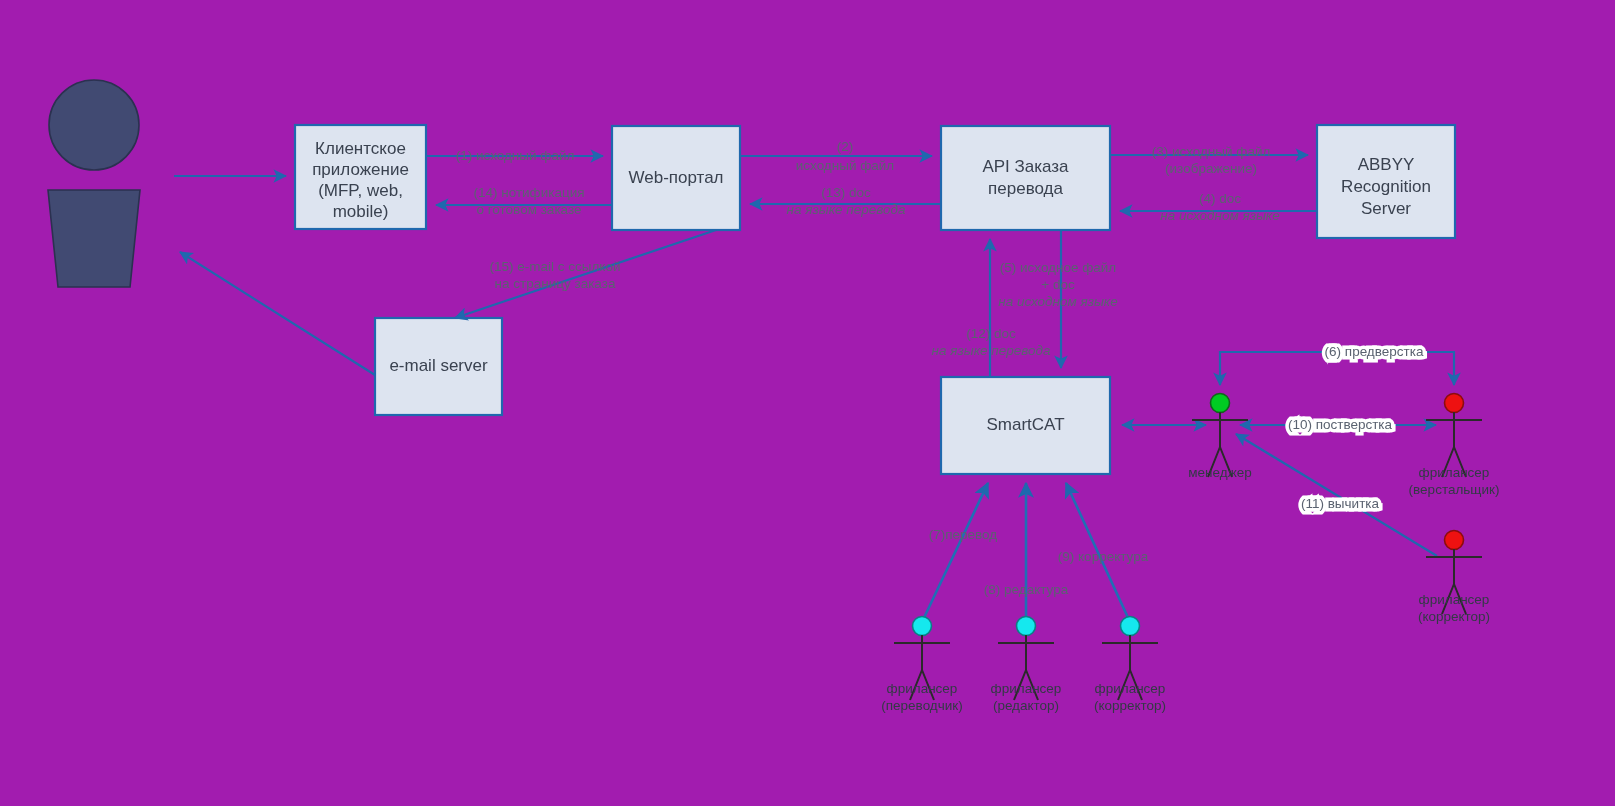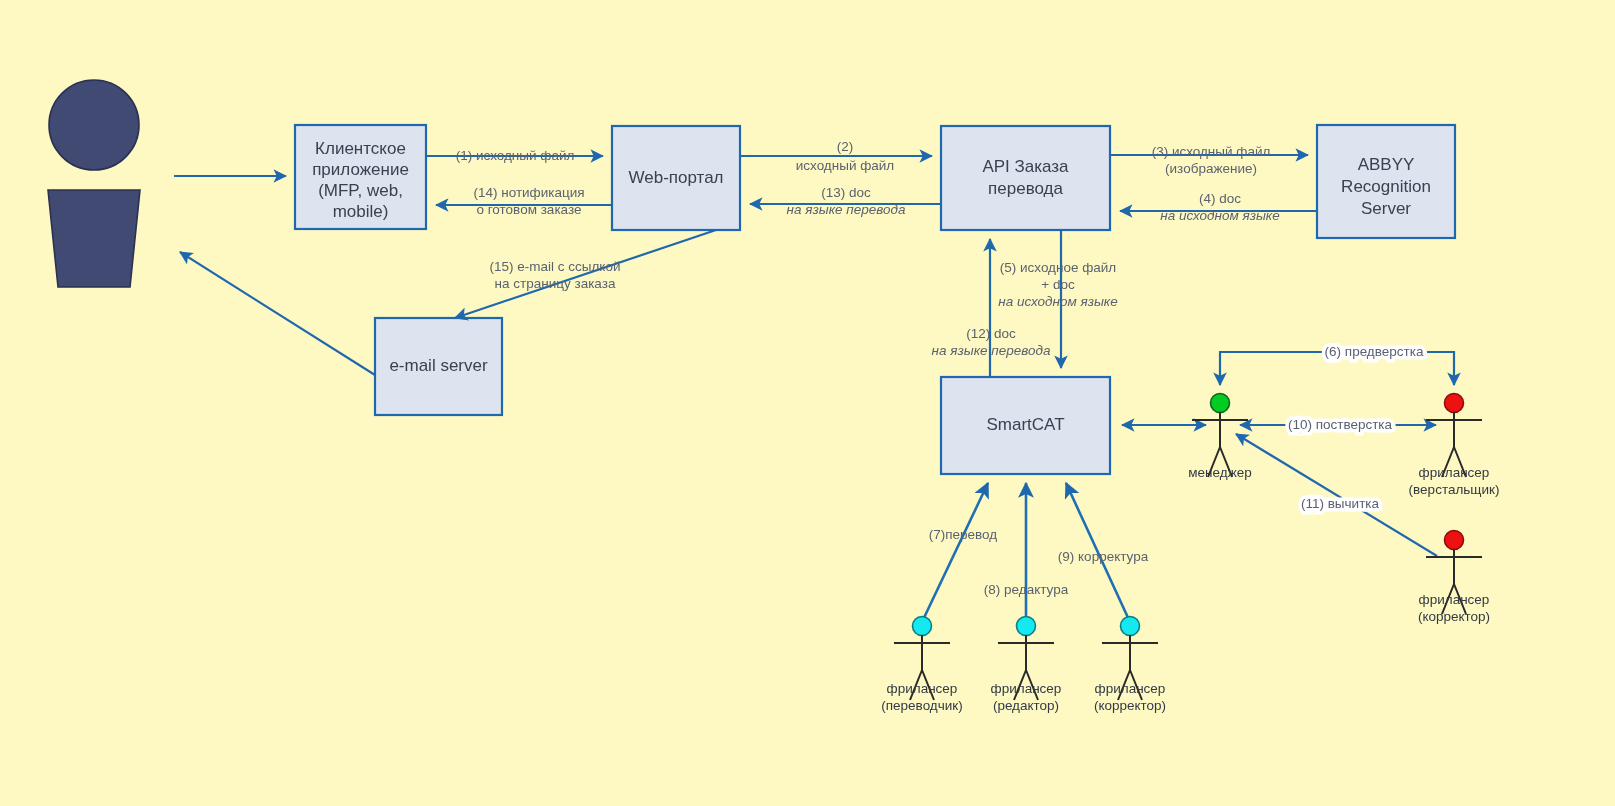--- a/index.html
+++ b/index.html
@@ -12,21 +12,21 @@
     font-family: "Liberation Sans", sans-serif;
     width: 1615px;
     height: 806px;
     overflow: hidden;
     position: relative;
   }
   #diagram-root {
     position: relative;
     width: 1615px;
     height: 806px;
-    background: #fef9c3;
+    background: #a21caf;
   }
   svg#diagram-canvas {
     position: absolute;
     left: 0;
     top: 0;
     width: 1615px;
     height: 806px;
     display: block;
   }
   .box-label {

